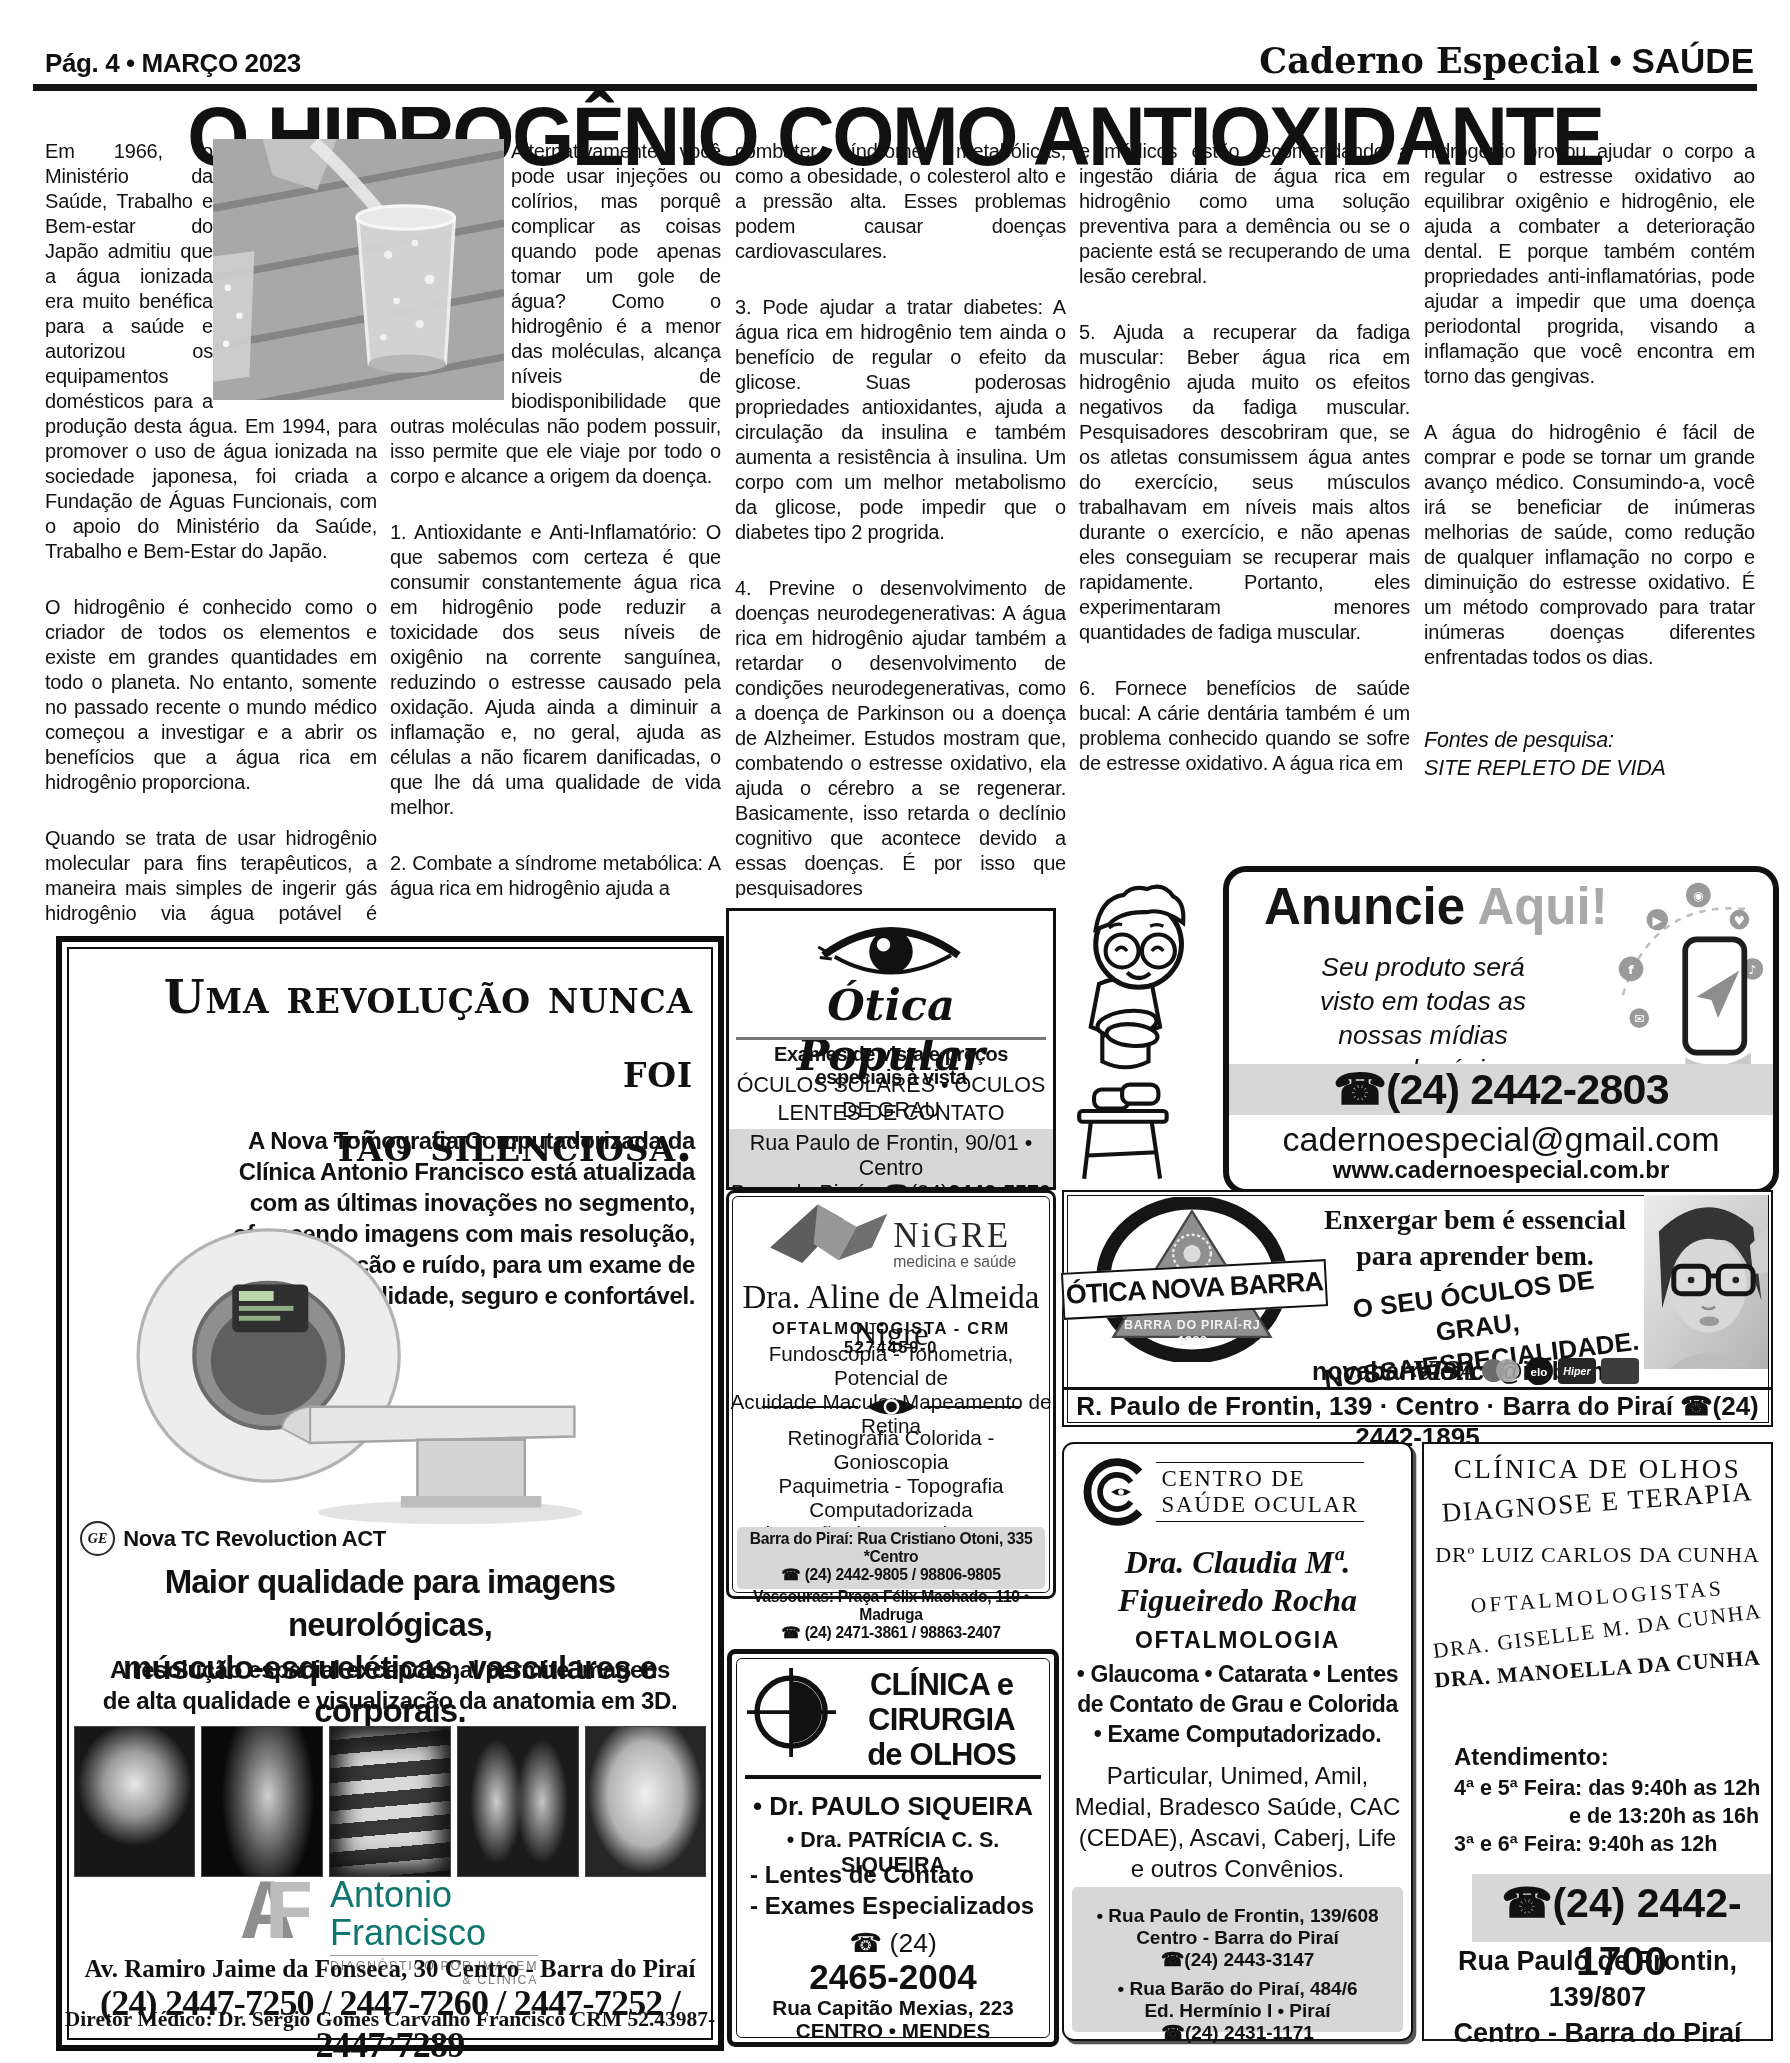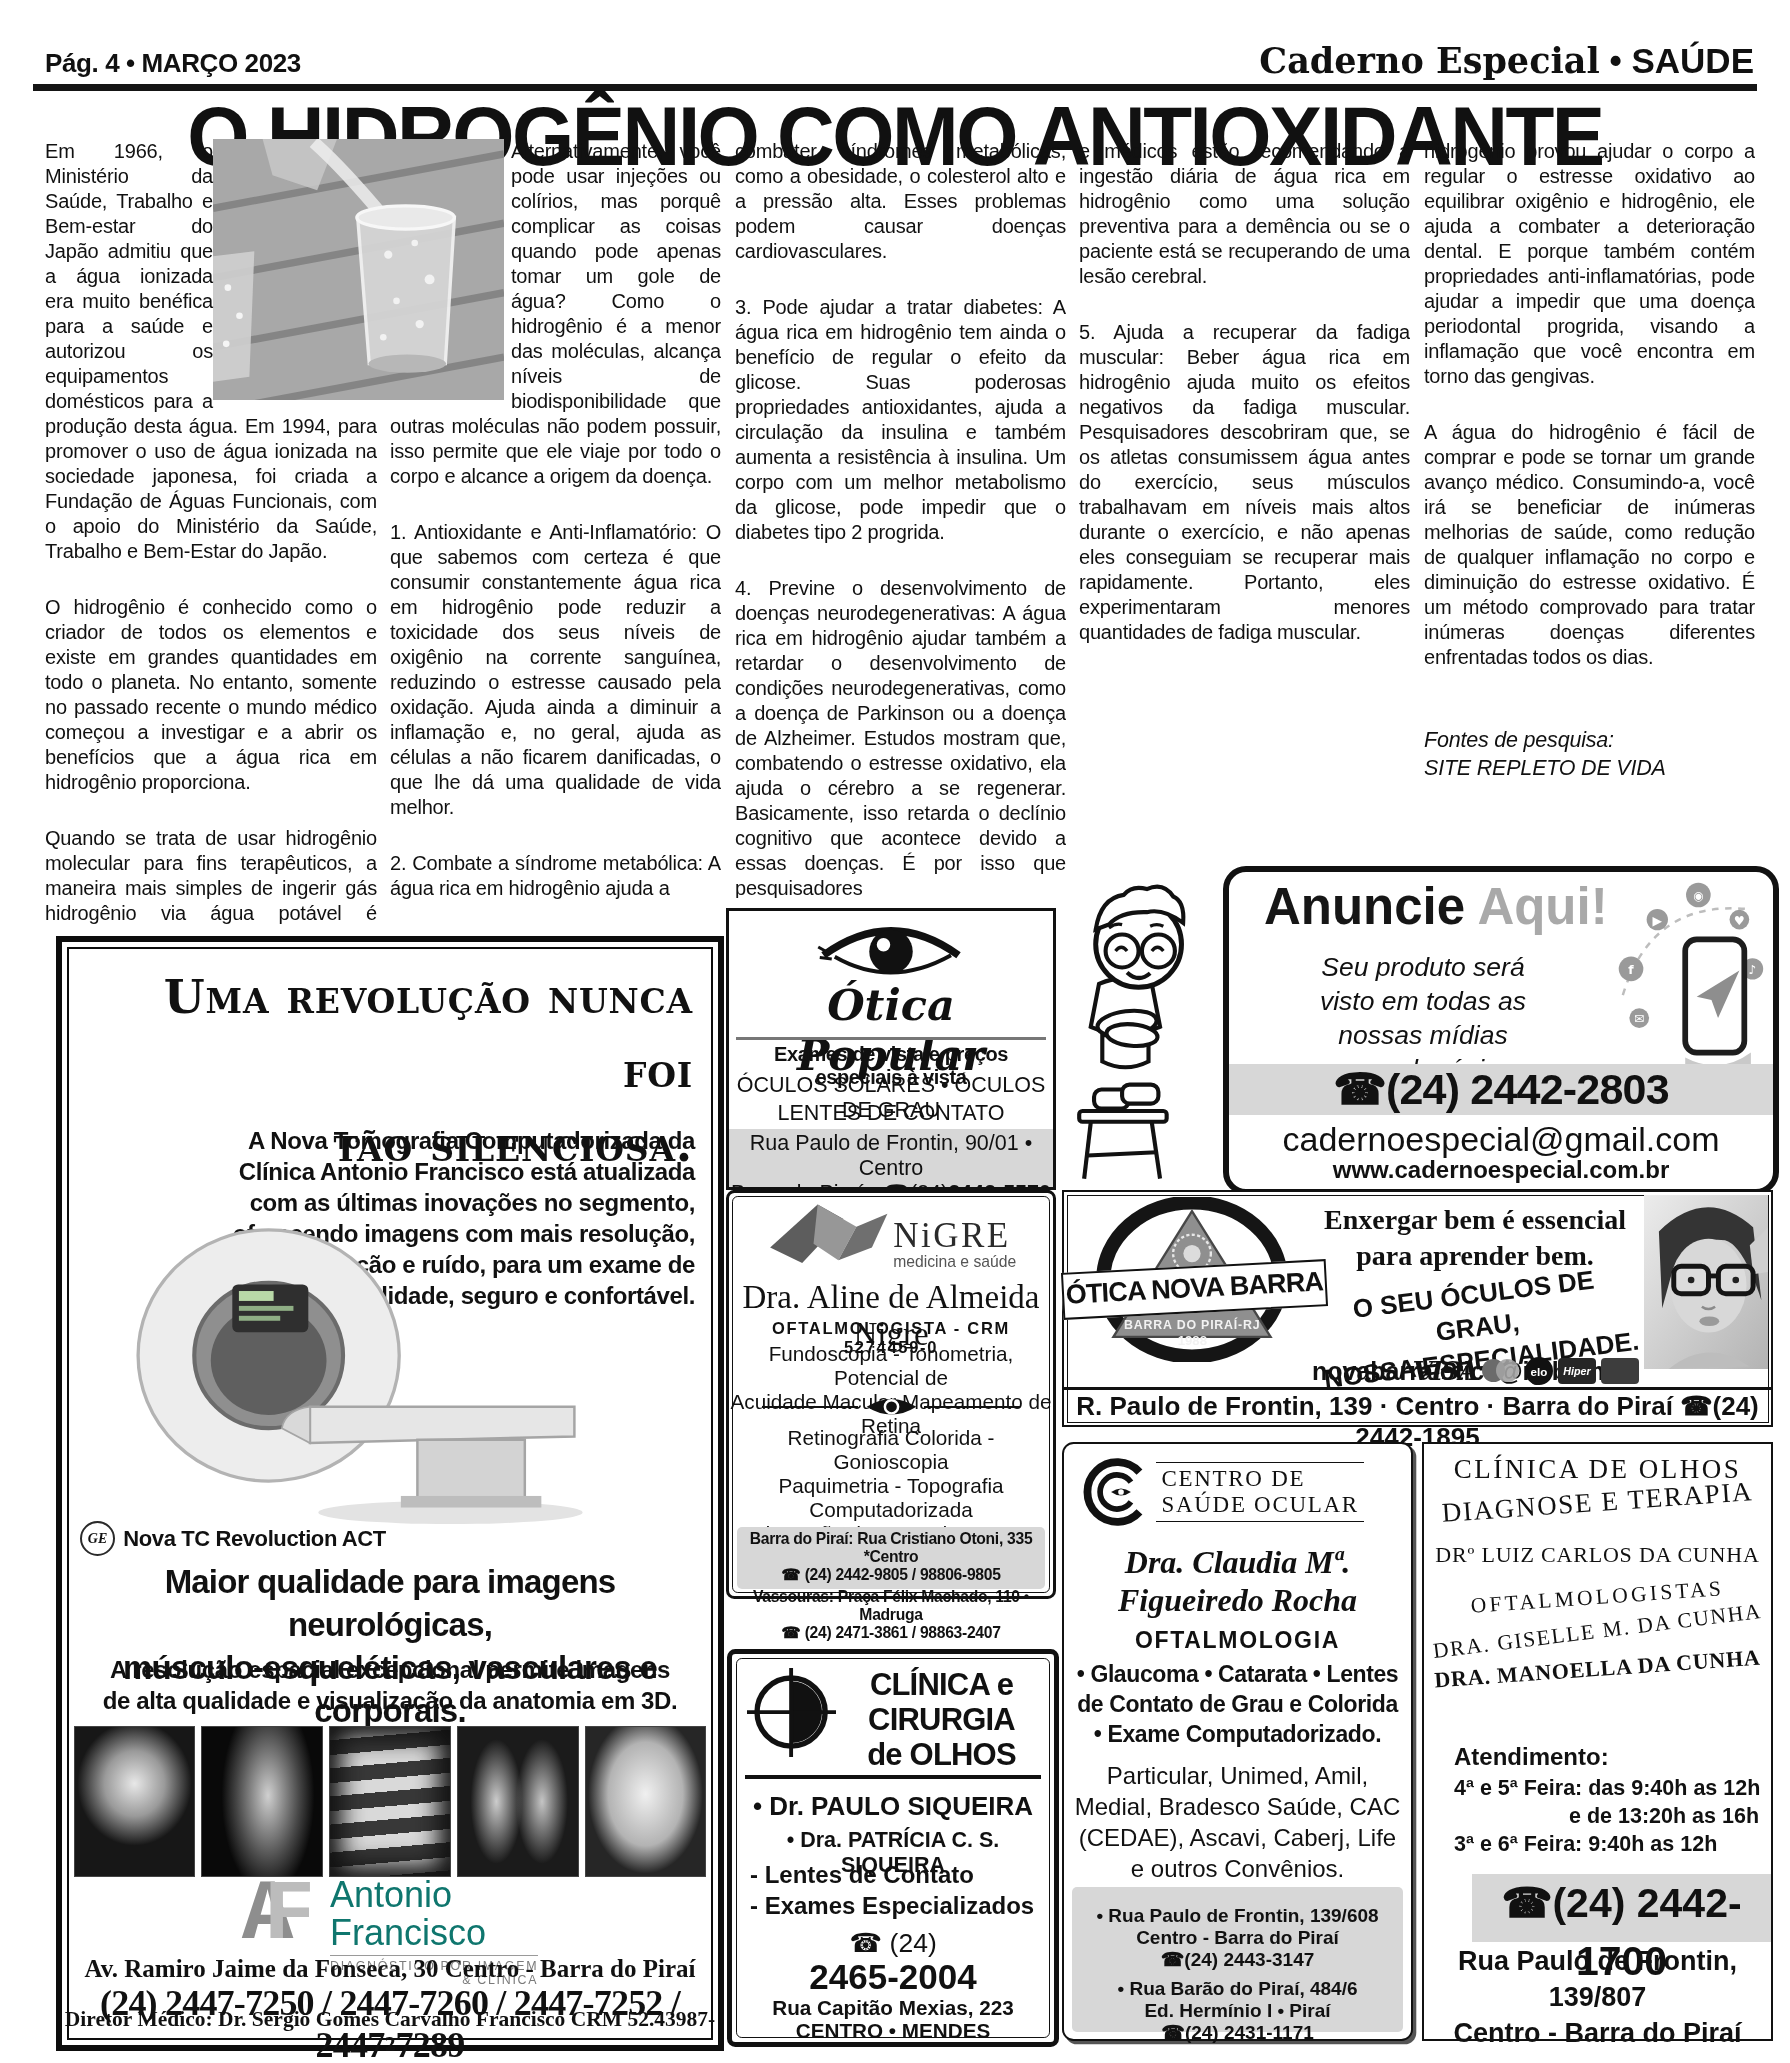--- a/index.html
+++ b/index.html
@@ -88,20 +88,21 @@
 
   <div class="col" style="left:735px;top:139px;width:331px;height:759px;">
     <p>combater síndromes metabólicas, como a obesidade, o colesterol alto e a pressão alta. Esses problemas podem causar doenças cardiovasculares.</p>
     <p>3. Pode ajudar a tratar diabetes: A água rica em hidrogênio tem ainda o benefício de regular o efeito da glicose. Suas poderosas propriedades antioxidantes, ajuda a circulação da insulina e também aumenta a resistência à insulina. Um corpo com um melhor metabolismo da glicose, pode impedir que o diabetes tipo 2 progrida.</p>
     <p>4. Previne o desenvolvimento de doenças neurodegenerativas: A água rica em hidrogênio ajudar também a retardar o desenvolvimento de condições neurodegenerativas, como a doença de Parkinson ou a doença de Alzheimer. Estudos mostram que, combatendo o estresse oxidativo, ela ajuda o cérebro a se regenerar. Basicamente, isso retarda o declínio cognitivo que acontece devido a essas doenças. É por isso que pesquisadores</p>
   </div>
 
   <div class="col" style="left:1079px;top:139px;width:331px;height:719px;">
     <p>e médicos estão recomendando a ingestão diária de água rica em hidrogênio como uma solução preventiva para a demência ou se o paciente está se recuperando de uma lesão cerebral.</p>
     <p>5. Ajuda a recuperar da fadiga muscular: Beber água rica em hidrogênio ajuda muito os efeitos negativos da fadiga muscular. Pesquisadores descobriram que, se os atletas consumissem água antes do exercício, seus músculos trabalhavam em níveis mais altos durante o exercício, e não apenas eles conseguiam se recuperar mais rapidamente. Portanto, eles experimentaram menores quantidades de fadiga muscular.</p>
+    <p>6. Fornece benefícios de saúde bucal: A cárie dentária também é um problema conhecido quando se sofre de estresse oxidativo. A água rica em</p>
   </div>
 
   <div class="col" style="left:1424px;top:139px;width:331px;height:777px;">
     <p>hidrogênio provou ajudar o corpo a regular o estresse oxidativo ao equilibrar oxigênio e hidrogênio, ele ajuda a combater a deterioração dental. E porque também contém propriedades anti-inflamatórias, pode ajudar a impedir que uma doença periodontal progrida, visando a inflamação que você encontra em torno das gengivas.</p>
     <p>A água do hidrogênio é fácil de comprar e pode se tornar um grande avanço médico. Consumindo-a, você irá se beneficiar de inúmeras melhorias de saúde, como redução de qualquer inflamação no corpo e diminuição do estresse oxidativo. É um método comprovado para tratar inúmeras doenças diferentes enfrentadas todos os dias.</p>
     <p class="i" style="margin-top:58px;font-size:21.5px;">Fontes de pesquisa:</p>
     <p class="i" style="margin-top:3.3px !important;font-size:21.5px;">SITE REPLETO DE VIDA</p>
   </div>
 
   <div class="ad" style="left:56px;top:936px;width:656px;height:1103px;border:6.6px solid #0d0d0d;">

